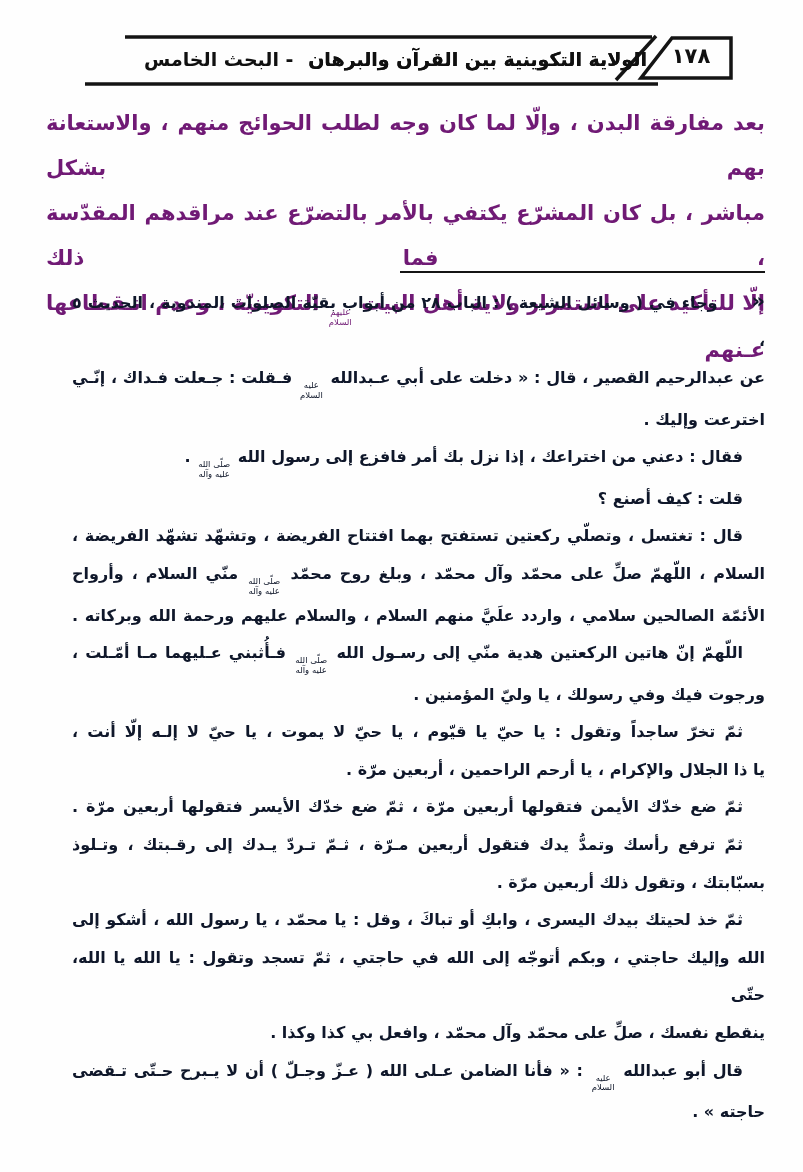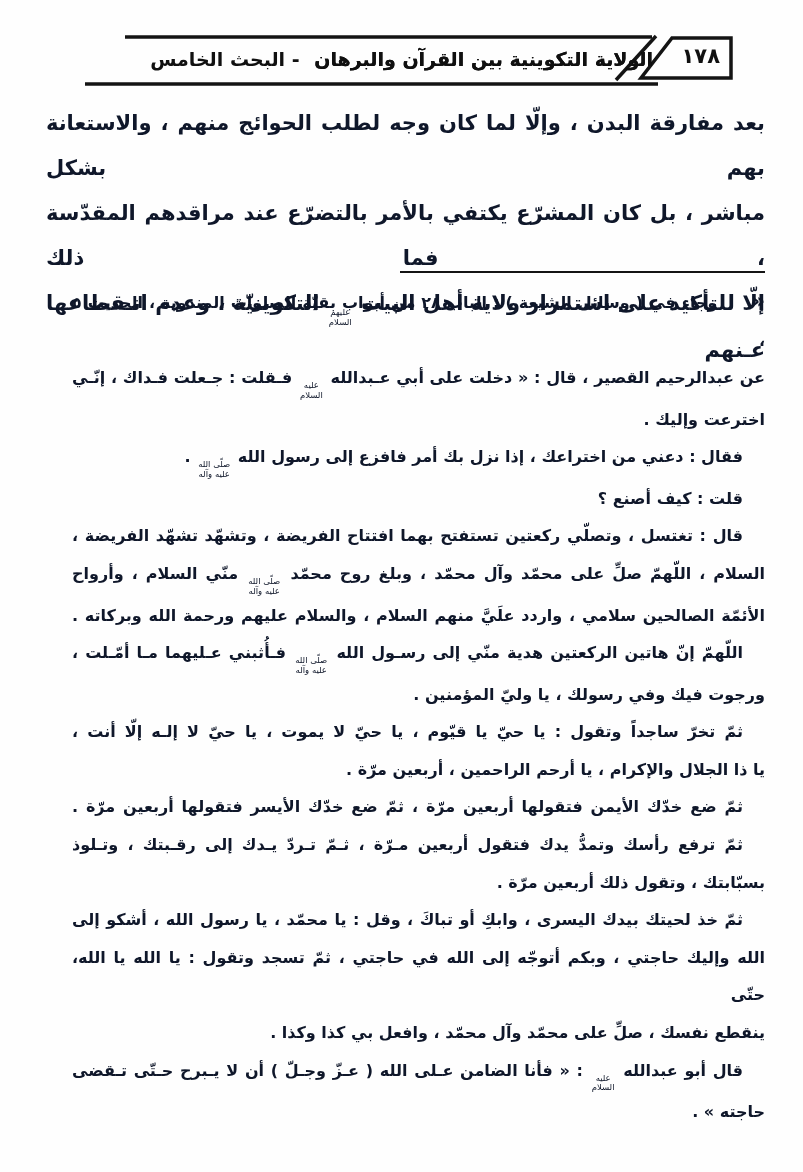--- a/index.html
+++ b/index.html
@@ -12,40 +12,40 @@
     position: relative;
     width: 803px; height: 1172px;
     background: #fefefe;
     color: #101010;
     overflow: hidden;
   }
   
   .header-svg { position: absolute; top: 0; left: 0; }
   .page-number {
     position: absolute; top: 44px; left: 662px; width: 58px;
-    text-align: right;
+    text-align: center;
     font-size: 21px; font-weight: 700;
     letter-spacing: 2px;
   }
   .header-title {
     position: absolute; top: 48px; right: 150px; left: 138px;
-    text-align: right;
+    text-align: center;
     direction: rtl;
     white-space: nowrap;
     font-size: 19px; font-weight: 700;
   }
   .header-title .ornate { letter-spacing: 0.5px; text-shadow: 0 0 0.6px #000; }
   .header-title .section { margin-right: 8px; }
   
   .main-text {
     position: absolute; top: 101px; right: 38px; left: 46px;
     direction: rtl;
     font-size: 21px; font-weight: 700;
     line-height: 45px;
-    color: #0f172a;
+    color: #701a75;
   }
   
   .footnote-separator {
     position: absolute; top: 271px; left: 400px; right: 38px;
     border-top: 2.5px solid #141414;
   }
   .footnote {
     position: absolute; top: 283px; right: 38px; left: 72px;
     direction: rtl;
     font-size: 16px; font-weight: 700;

